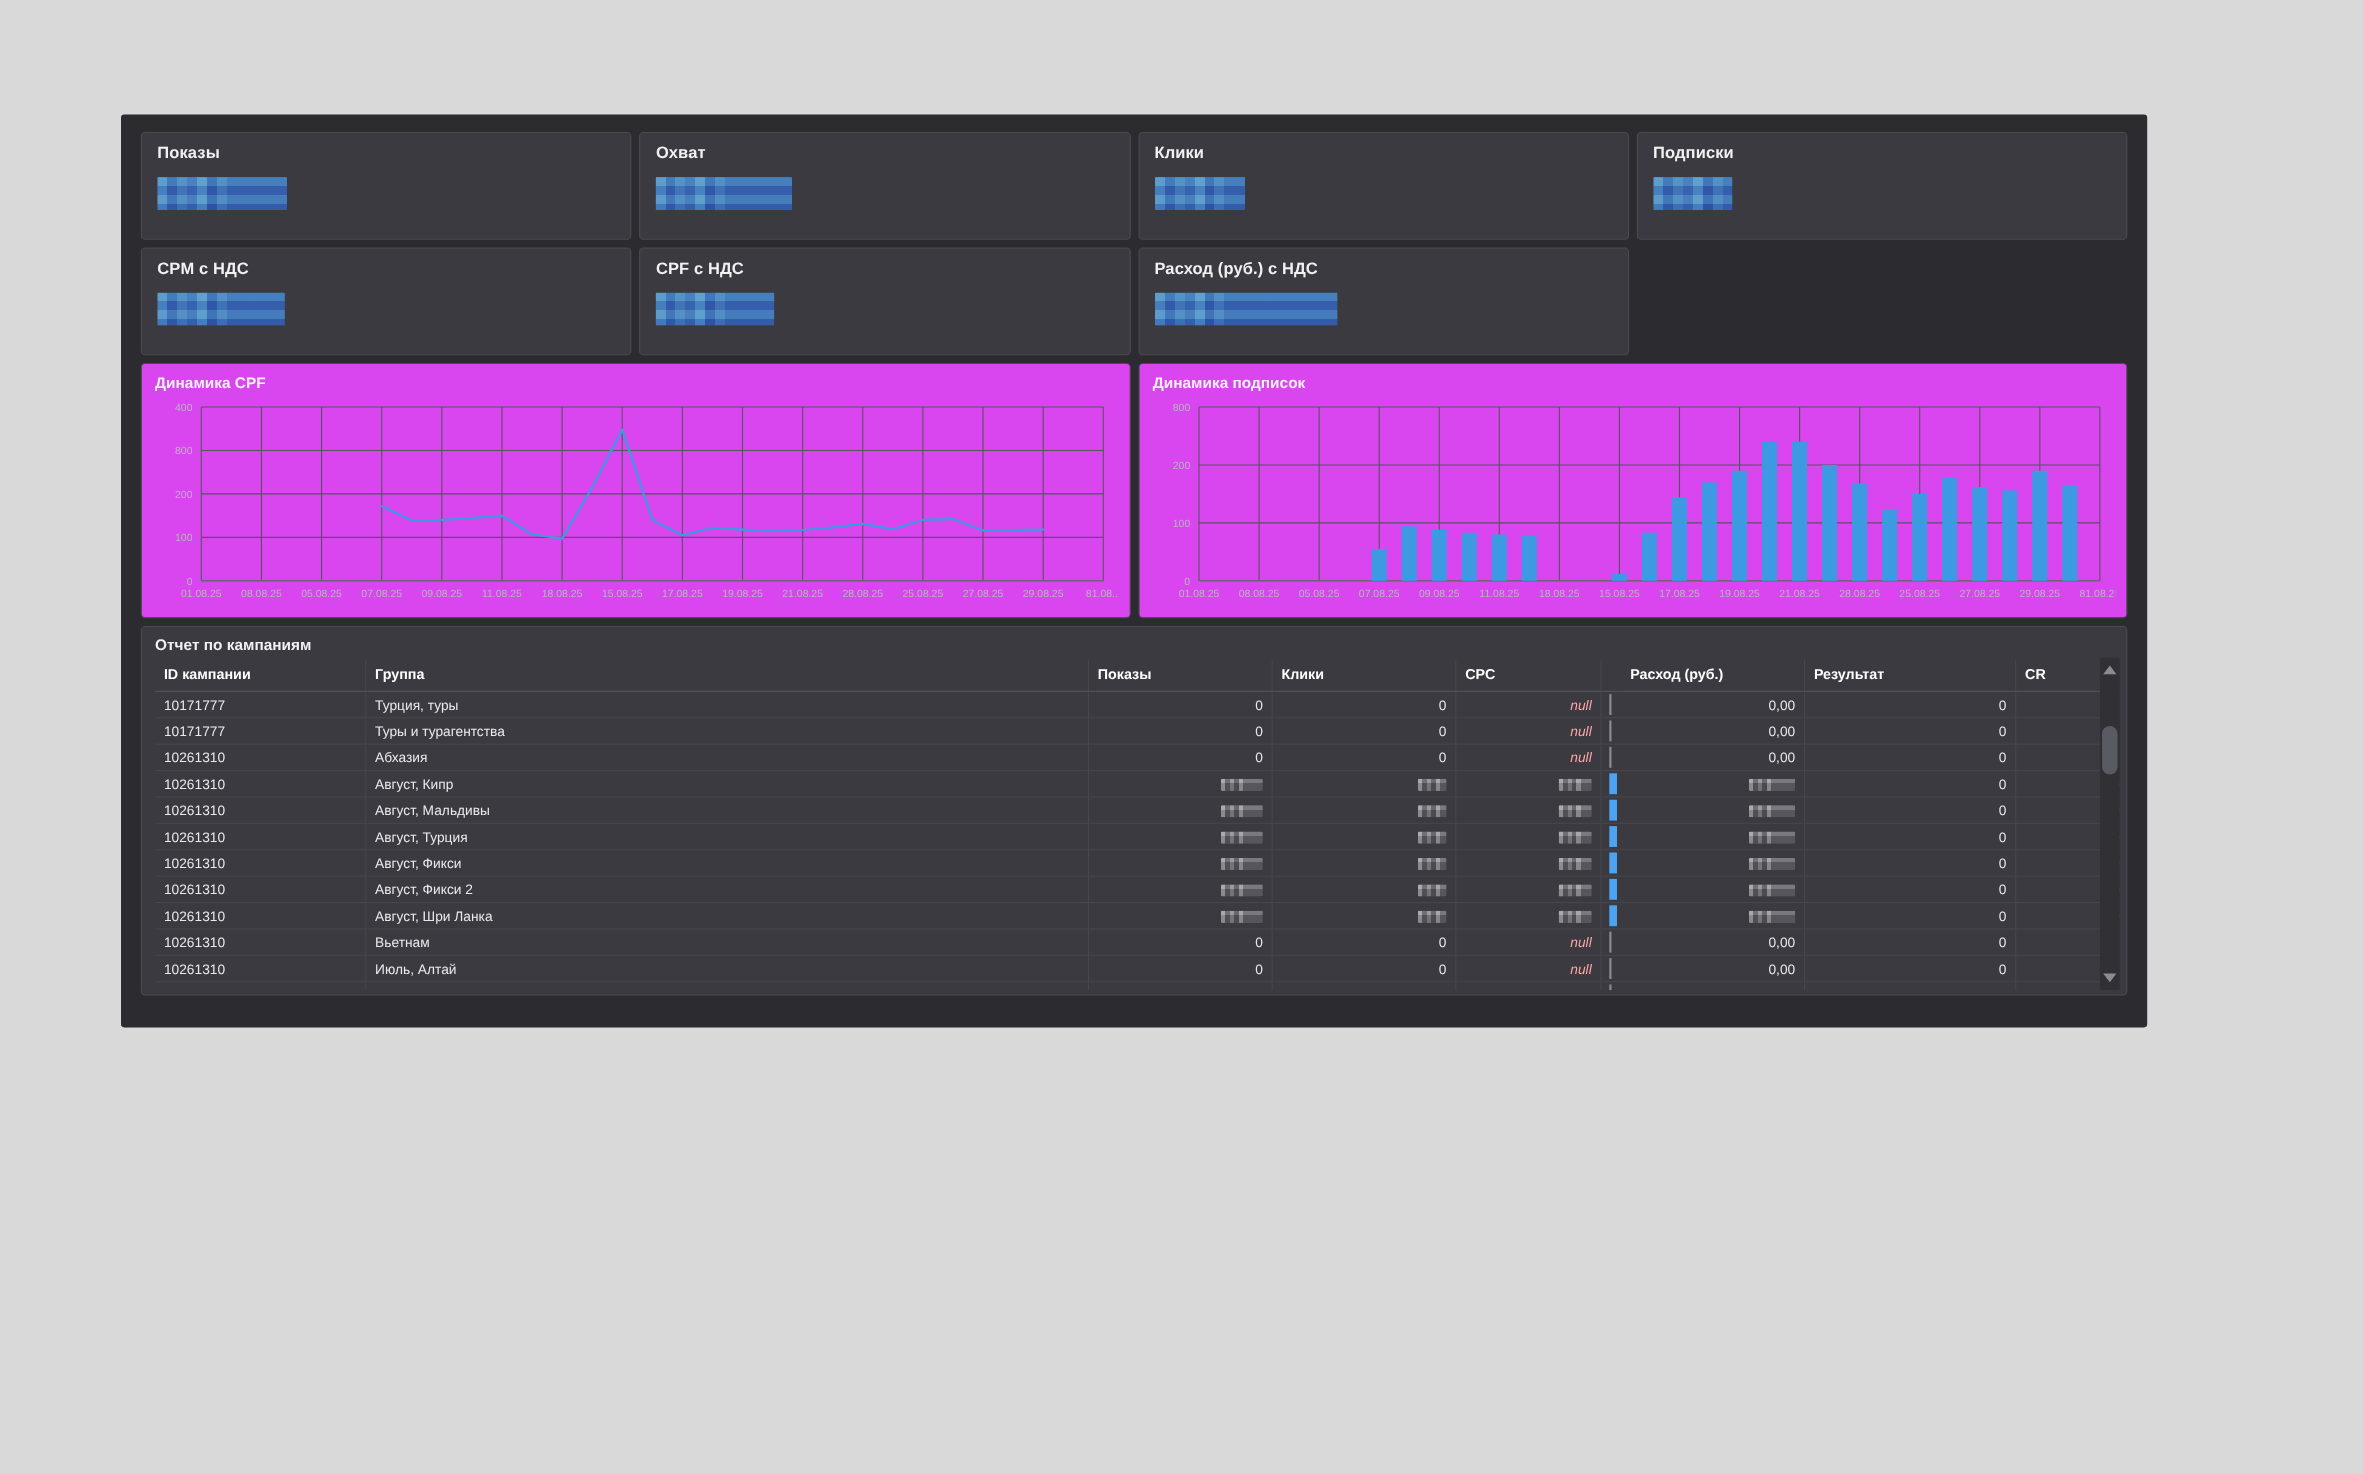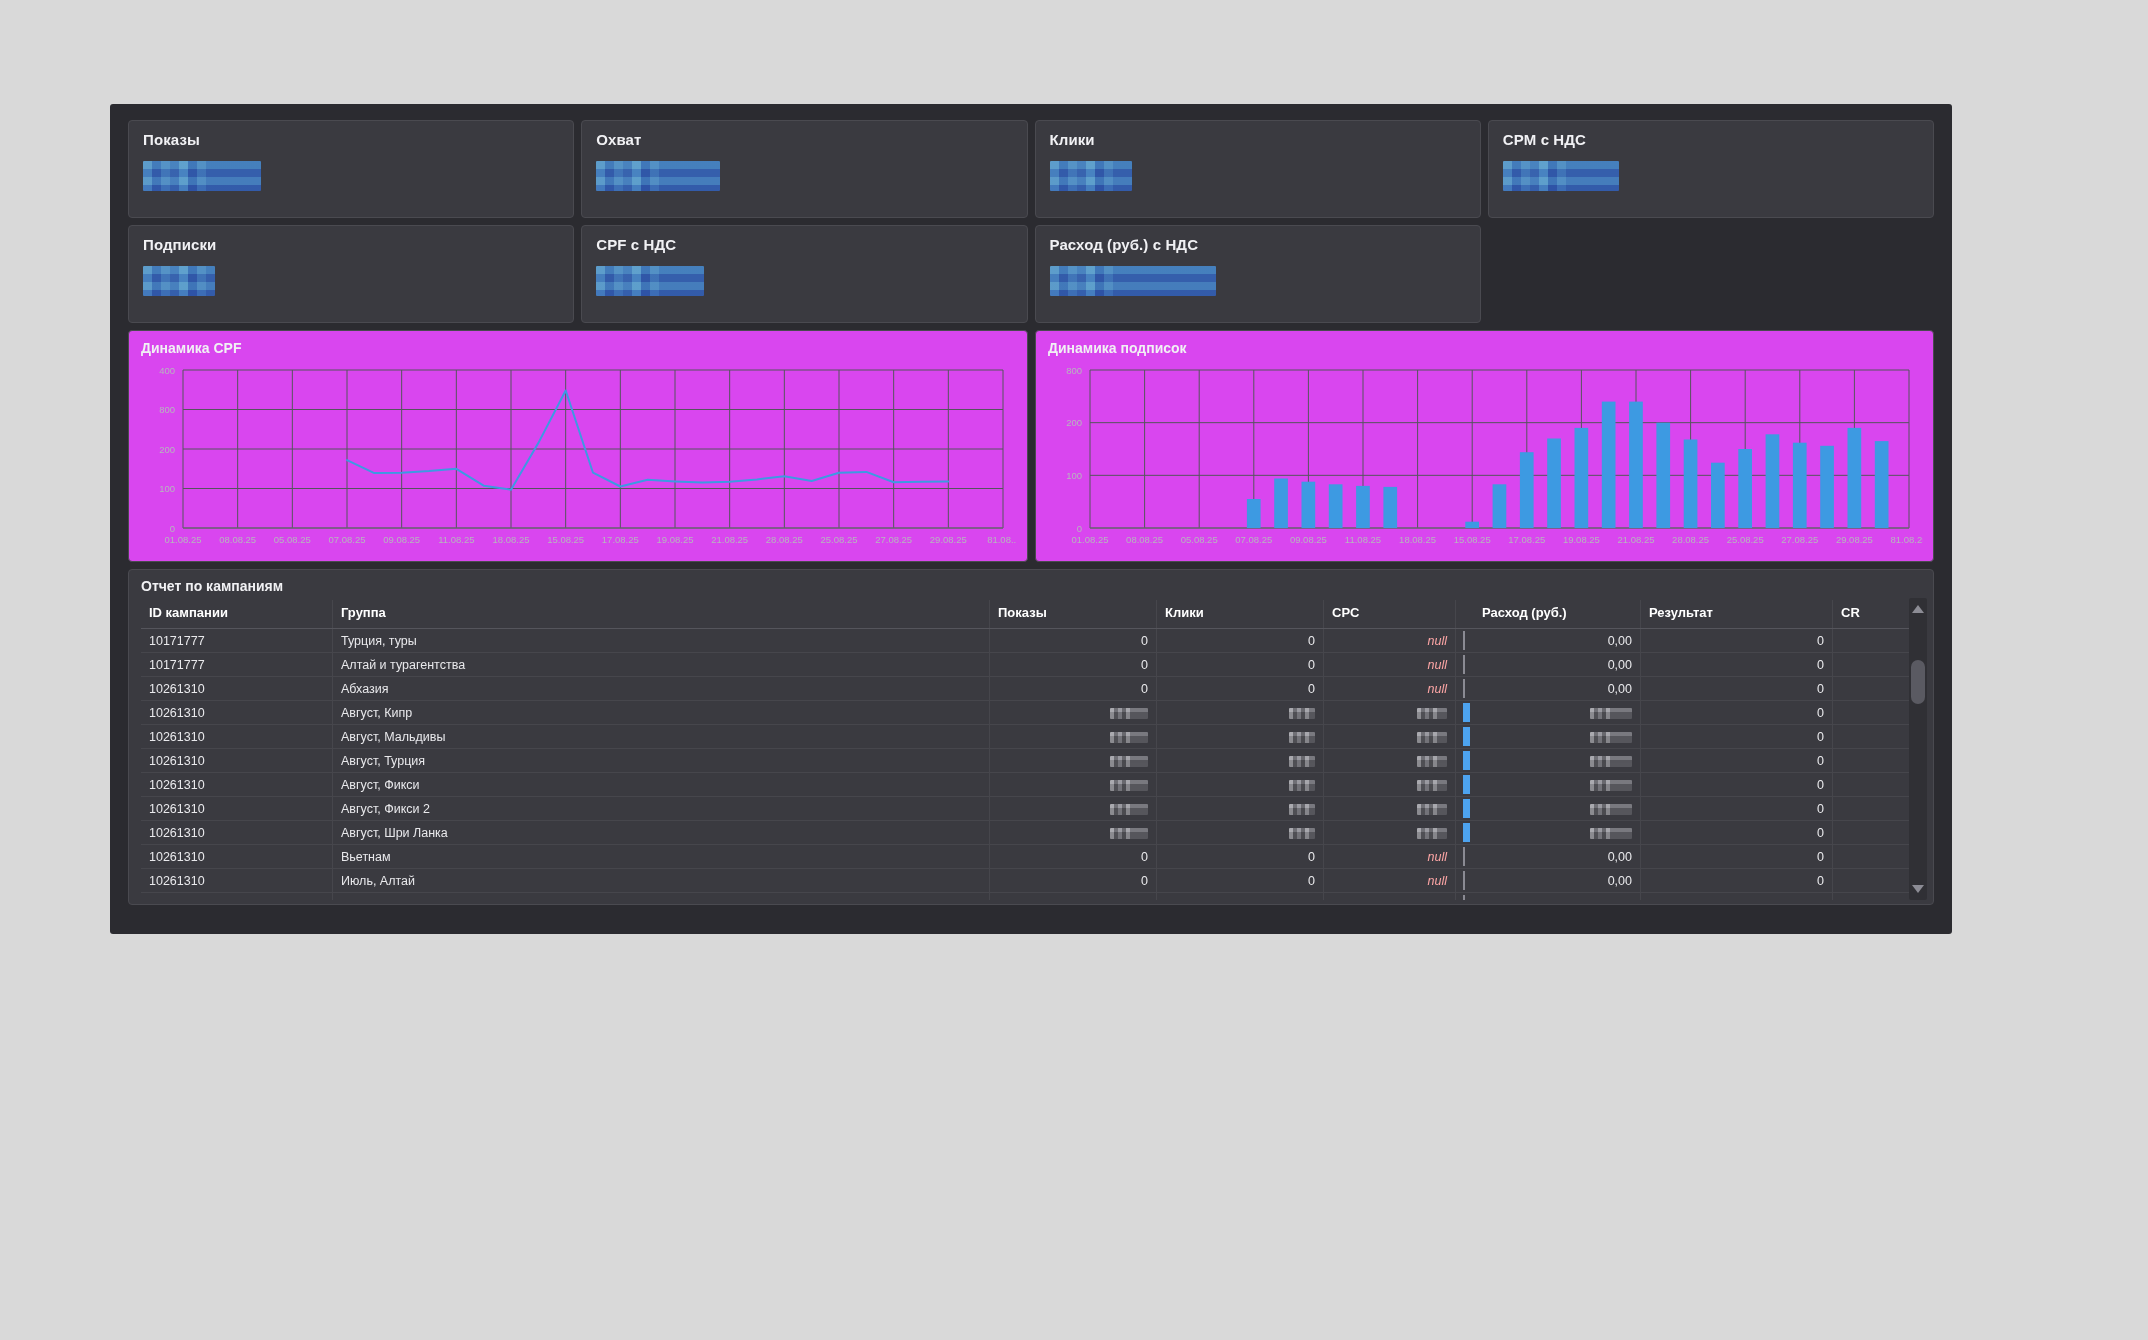--- a/index.html
+++ b/index.html
@@ -265,29 +265,29 @@
             <span class="redacted" title="1 082 500" style="width: 124px;"></span>
           </div>
         </div>
         <div class="kpi-card">
           <div class="kpi-label">Клики</div>
           <div class="kpi-value">
             <span class="redacted" title="8 480" style="width: 82px;"></span>
           </div>
         </div>
         <div class="kpi-card">
+          <div class="kpi-label">Подписки</div>
+          <div class="kpi-value">
+            <span class="redacted" title="2 164" style="width: 72px;"></span>
+          </div>
+        </div>
+        <div class="kpi-card">
           <div class="kpi-label">CPM с НДС</div>
           <div class="kpi-value">
             <span class="redacted" title="199,782" style="width: 116px;"></span>
-          </div>
-        </div>
-        <div class="kpi-card">
-          <div class="kpi-label">Подписки</div>
-          <div class="kpi-value">
-            <span class="redacted" title="2 164" style="width: 72px;"></span>
           </div>
         </div>
         <div class="kpi-card">
           <div class="kpi-label">CPF с НДС</div>
           <div class="kpi-value">
             <span class="redacted" title="115,227" style="width: 108px;"></span>
           </div>
         </div>
         <div class="kpi-card">
           <div class="kpi-label">Расход (руб.) с НДС</div>
@@ -450,21 +450,21 @@
                 <td class="nullv">null</td>
                 <td class="bar-cell">
                   <div class="mini-bar"></div>
                 </td>
                 <td class="num">0,00</td>
                 <td class="num">0</td>
                 <td class="nullv">null</td>
               </tr>
               <tr>
                 <td>10171777</td>
-                <td>Алтай и турагентства</td>
+                <td>Туры и турагентства</td>
                 <td class="num">0</td>
                 <td class="num">0</td>
                 <td class="nullv">null</td>
                 <td class="bar-cell">
                   <div class="mini-bar"></div>
                 </td>
                 <td class="num">0,00</td>
                 <td class="num">0</td>
                 <td class="nullv">null</td>
               </tr>

